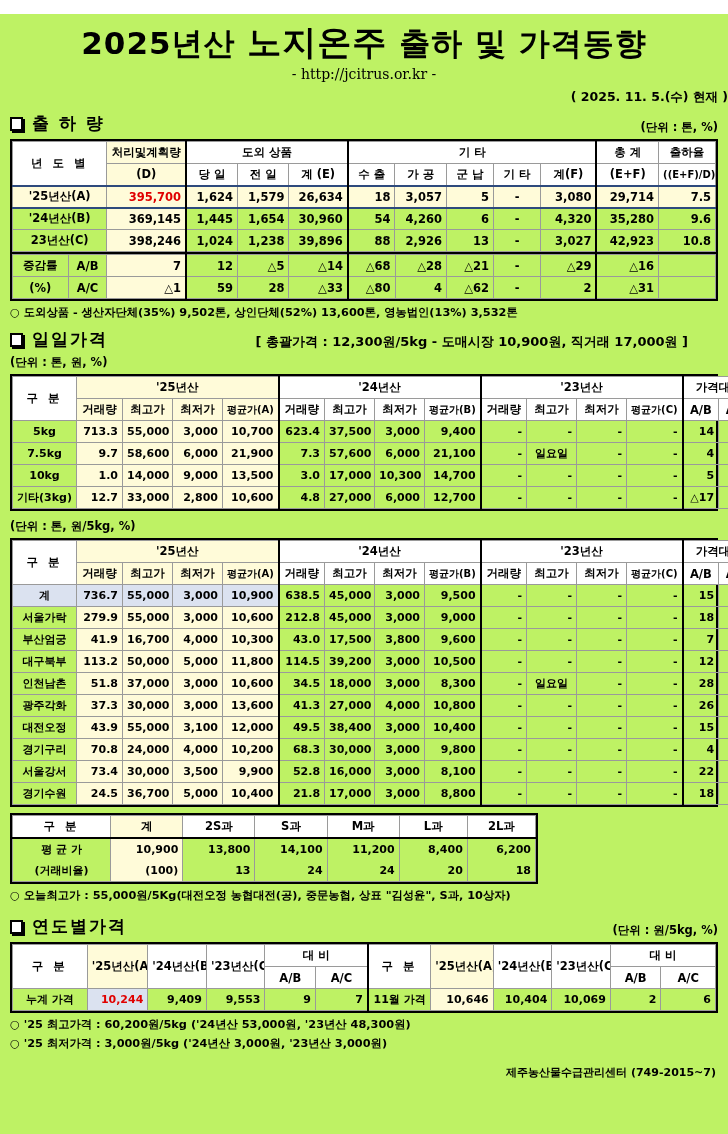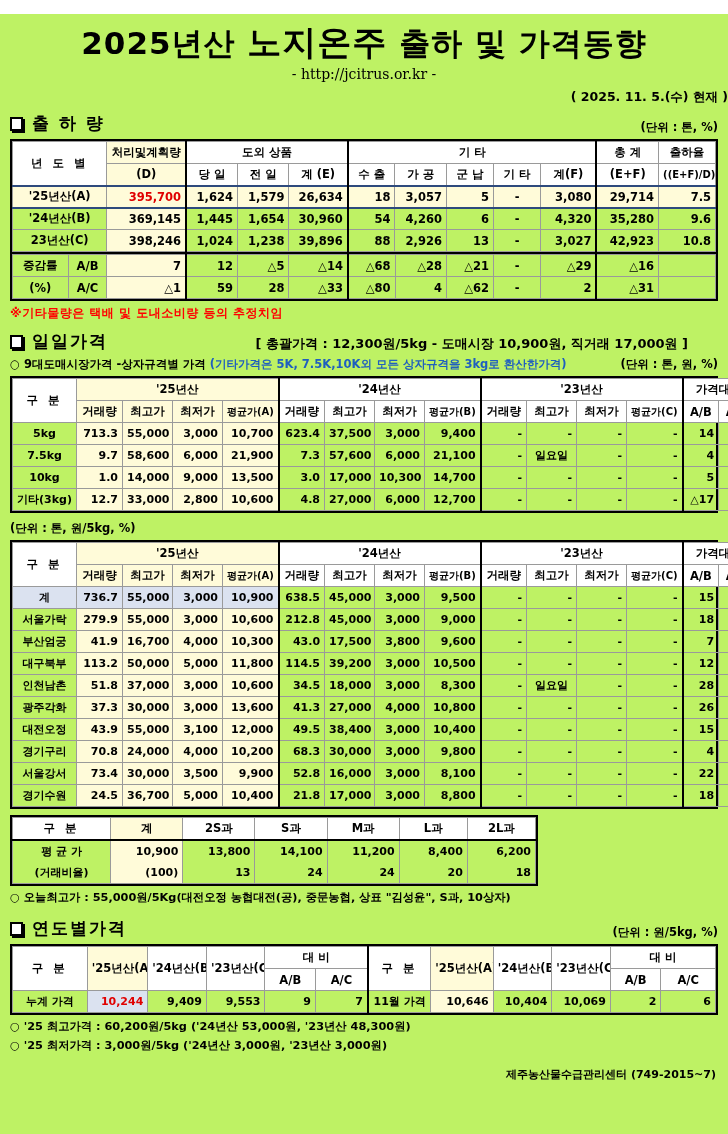--- a/index.html
+++ b/index.html
@@ -297,34 +297,31 @@
         <td class="num">△62</td>
         <td class="ctr">-</td>
         <td class="num br-thick">2</td>
         <td class="num">△31</td>
         <td class="num"></td>
       </tr>
     </tbody>
   </table>
   </div>
 
-  <div class="note note-red">※기타물량은 택배 및 도내소비량 등의 추정치임</div>
+  <div class="note">○ 도외상품 - 생산자단체(35%) 9,502톤, 상인단체(52%) 13,600톤, 영농법인(13%) 3,532톤</div>
 
   <div class="sec-row" style="margin-top:8px">
     <div class="sec-head">
       <span class="sq"></span>
       <span>일일가격</span>
     </div>
     <div class="inline-note" style="padding-right:30px">[ 총괄가격 : 12,300원/5kg - 도매시장  10,900원,  직거래  17,000원 ]</div>
   </div>
 
   <div class="bullet-row">
-    <div class="bullet">
-      <span>○ 9대도매시장가격 -상자규격별 가격 </span><span class="blue">(기타가격은 5K, 7.5K,10K외 모든 상자규격을 3kg로 환산한가격)</span>
-    </div>
     <div class="unit">(단위 : 톤, 원, %)</div>
   </div>
 
   <div class="tblwrap">
   <table class="grid">
     <colgroup>
       <col style="width:64px">
       <col style="width:46px">
           <col style="width:50px">
           <col style="width:50px">

